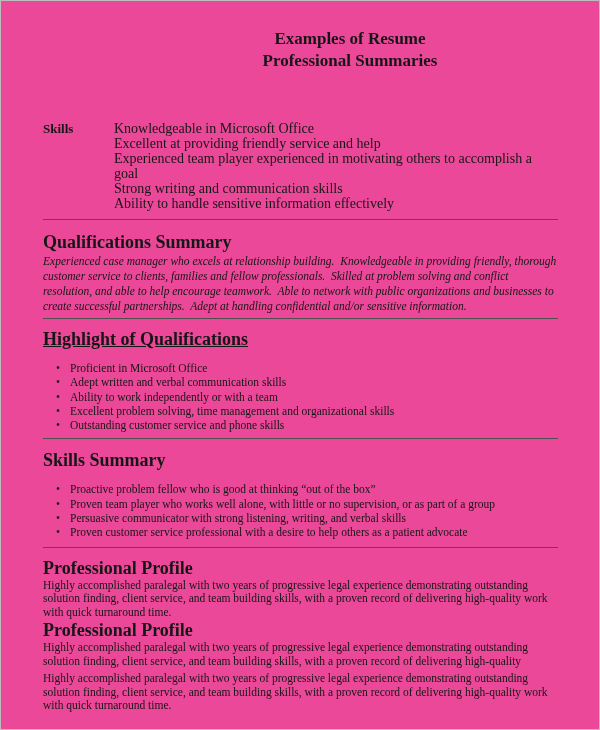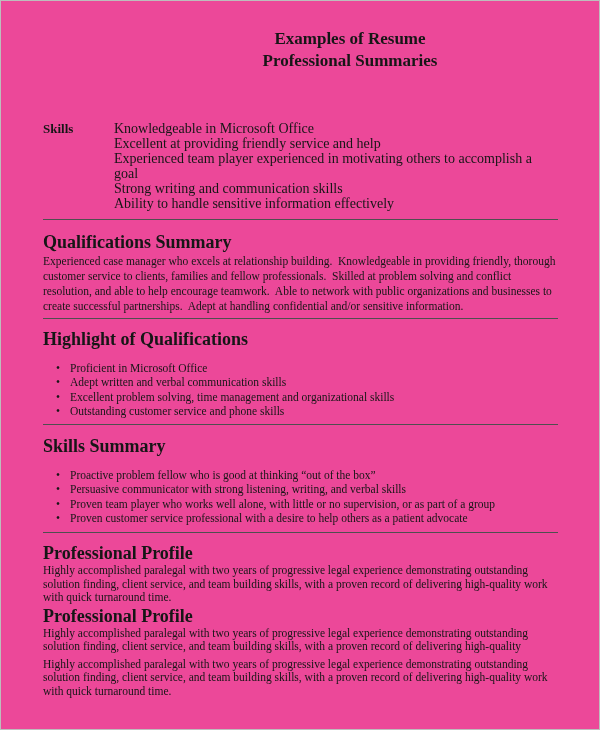--- a/index.html
+++ b/index.html
@@ -46,30 +46,30 @@
     height: 0;
   }
   .hr1 { margin-top: 8px; }
   .hr2 { margin-top: 4px; }
   .hr3 { margin-top: 6px; }
   .hr4 { margin-top: 7px; }
   
   .sec-heading {
     font-size: 18px; font-weight: bold; line-height: 17px;
   }
-  .underlined { }
+  .underlined { text-decoration: underline; }
   .mt14 { margin-top: 14px; }
   .mt13 { margin-top: 13px; font-family: Liberation Serif, serif; }
   .mt12 { margin-top: 12px; }
   
   .para {
     font-size: 11.5px;
     white-space: pre-wrap;
   }
-  .lh15 { line-height: 15px; margin-top: 3px; }
+  .lh15 { line-height: 15px; margin-top: 3px; font-style: italic; }
   .lh135 { line-height: 13.5px; }
   .profile-para1 { margin-top: 2px; }
   .profile-heading2 { margin-top: 3px; }
   .profile-paraA { margin-top: 2px; }
   .profile-paraB { margin-top: 4px; }
   
   .bullets { margin-top: 13px; }
   .bullet-item {
     position: relative;
     padding-left: 27px;
@@ -114,33 +114,34 @@
       <div class="para lh15">Experienced case manager who excels at relationship building.  Knowledgeable in providing friendly, thorough customer service to clients, families and fellow professionals.  Skilled at problem solving and conflict resolution, and able to help encourage teamwork.  Able to network with public organizations and businesses to create successful partnerships.  Adept at handling confidential and/or sensitive information.</div>
     </div>
 
     <hr class="divider hr2">
 
     <div>
       <div class="sec-heading underlined mt12">Highlight of Qualifications</div>
       <div class="bullets">
         <div class="bullet-item">Proficient in Microsoft Office</div>
         <div class="bullet-item">Adept written and verbal communication skills</div>
+        <div class="bullet-item">Ability to work independently or with a team</div>
         <div class="bullet-item">Excellent problem solving, time management and organizational skills</div>
         <div class="bullet-item">Outstanding customer service and phone skills</div>
       </div>
     </div>
 
     <hr class="divider hr3">
 
     <div>
       <div class="sec-heading mt13">Skills Summary</div>
       <div class="bullets">
         <div class="bullet-item">Proactive problem fellow who is good at thinking “out of the box”</div>
+        <div class="bullet-item">Proven team player who works well alone, with little or no supervision, or as part of a group</div>
         <div class="bullet-item">Persuasive communicator with strong listening, writing, and verbal skills</div>
-        <div class="bullet-item">Proven team player who works well alone, with little or no supervision, or as part of a group</div>
         <div class="bullet-item">Proven customer service professional with a desire to help others as a patient advocate</div>
       </div>
     </div>
 
     <hr class="divider hr4">
 
     <div>
       <div class="sec-heading mt12">Professional Profile</div>
       <div class="para lh135 profile-para1">Highly accomplished paralegal with two years of progressive legal experience demonstrating outstanding solution finding, client service, and team building skills, with a proven record of delivering high-quality work with quick turnaround time.</div>
     </div>

